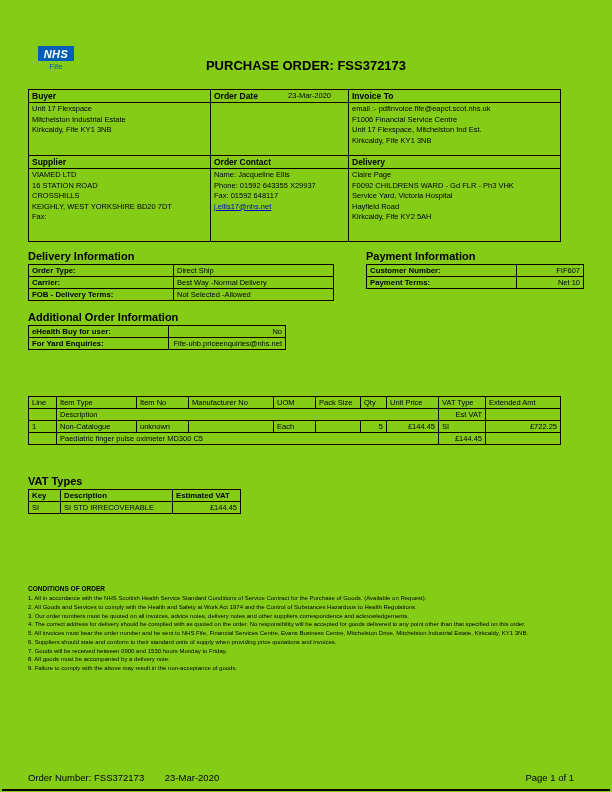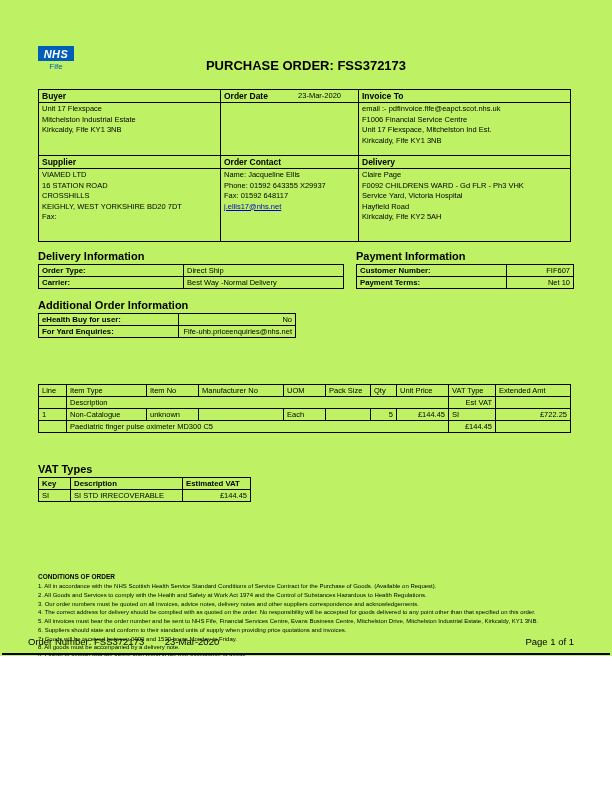--- a/index.html
+++ b/index.html
@@ -1,18 +1,18 @@
 <!DOCTYPE html>
 <html><head>
 <meta charset="utf-8">
 <style>
   html,body{margin:0;padding:0;background:#fff}
   body{font-family:"Liberation Sans",sans-serif;color:#000}
-  .page{position:relative;width:612px;height:656px;background:#bef264;overflow:hidden}
-  .content{position:relative;padding:58px 38px 0}
+  .page{position:relative;width:612px;height:792px;background:#84cc16;overflow:hidden}
+  .content{position:relative;padding:58px 28px 0}
   .logo{position:absolute;top:46px;left:38px}
   .logo-box{width:36px;height:15px;background:#005EB8;color:#fff;font-weight:bold;font-style:italic;
             font-size:11px;display:flex;align-items:center;justify-content:center;letter-spacing:.5px}
   .logo-region{width:36px;text-align:center;color:#005EB8;font-size:8px;margin-top:1px}
   .title{text-align:center;font-size:13px;font-weight:bold}
   table{border-collapse:collapse;table-layout:fixed}
   td{border:1px solid #000;font-size:7.5px;padding:1px 3px;vertical-align:top;overflow:hidden}
   .hdr{font-weight:bold;font-size:8.5px}
   .addr div{line-height:1.4}
   .r{text-align:right}.c{text-align:left}
@@ -120,20 +120,24 @@
             </colgroup>
           <tbody>
               <tr>
             <td class="lbl">Order Type:</td>
             <td>Direct Ship</td>
           </tr>
           <tr>
             <td class="lbl">Carrier:</td>
             <td>Best Way  -Normal Delivery</td>
           </tr>
+          <tr>
+            <td class="lbl">FOB - Delivery Terms:</td>
+            <td>Not Selected  -Allowed</td>
+          </tr>
         </tbody>
           </table>
       </div>
       <div>
         <div class="section-title">Payment Information</div>
         <table>
           <colgroup>
               <col style="width:150px">
               <col style="width:67px">
             </colgroup>

